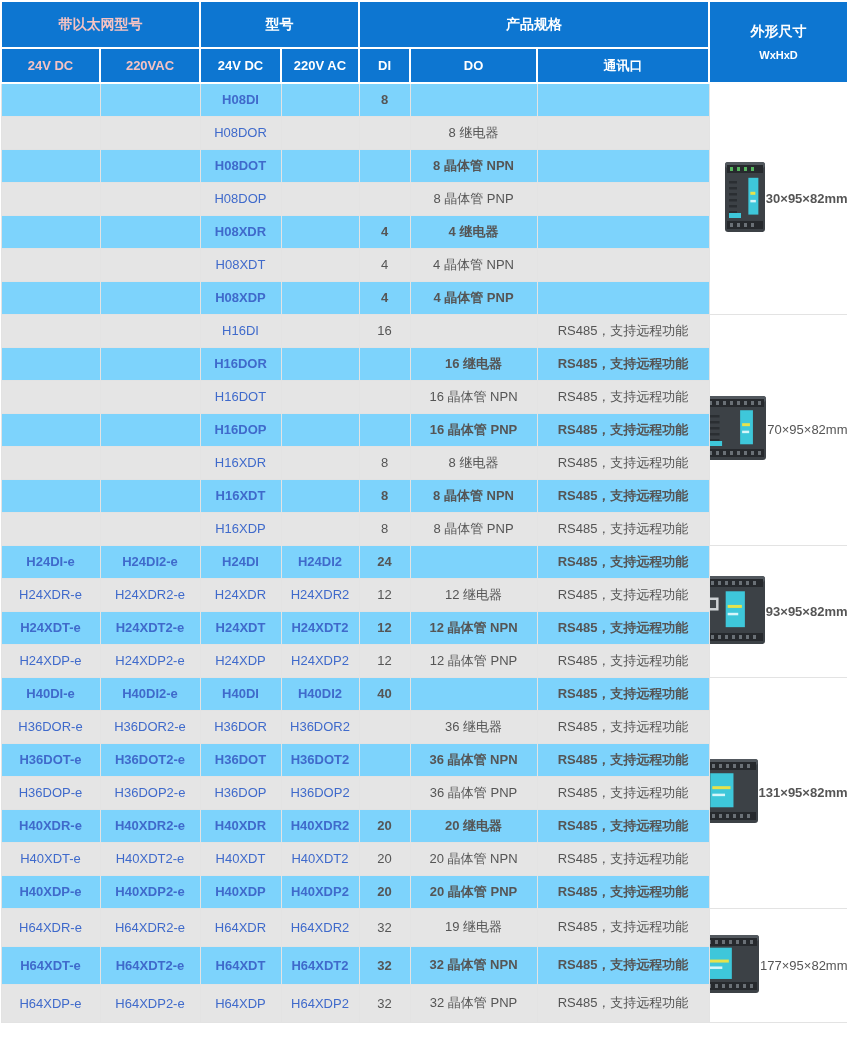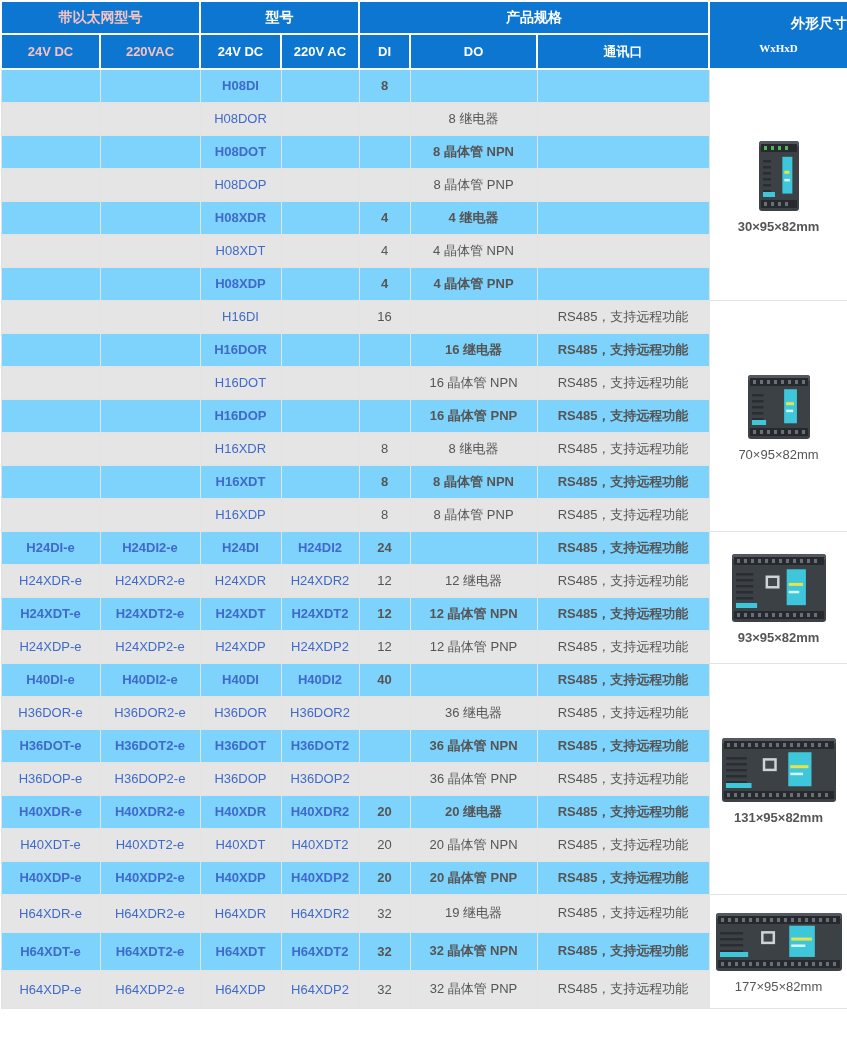--- a/index.html
+++ b/index.html
@@ -17,26 +17,26 @@
   }
   
   thead th {
     background: #0d76d1;
     border: 2px solid #ffffff;
     font-weight: bold;
     padding: 0;
     text-align: center;
     vertical-align: middle;
   }
-  thead tr.h-row1 th { height: 33px; font-size: 14px; font-family: Liberation Serif, serif; }
+  thead tr.h-row1 th { height: 47px; font-size: 14px; }
   thead tr.h-row2 th { height: 35px; font-size: 13px; }
   th.eth-head  { color: #f6c3c3; }
   th.white-head{ color: #ffffff; }
   th.size-head { color: #ffffff; font-size: 13px; line-height: 1.9; }
-  th.size-head .line1 { font-size: 14px; display: block; text-align: right; }
+  th.size-head .line1 { font-size: 14px; display: block; }
   th.size-head .line2 { font-size: 11px; display: block; }
   
   tbody td {
     border: 1px solid #e3e3e3;
     text-align: center;
     vertical-align: middle;
     font-size: 13px;
     color: #555555;
     padding: 0 2px;
     height: 33px;
@@ -52,21 +52,21 @@
     cursor: pointer;
     font-size: 13px;
   }
   td.img-cell {
     background: #ffffff;
     vertical-align: middle;
     padding: 4px 0;
   }
   .img-wrap {
     display: flex;
-    flex-direction: column;
+    flex-direction: row;
     align-items: center;
     justify-content: flex-end;
   }
   .dim-label {
     color: #555555;
     font-size: 13px;
   }
 </style>
 </head>
 <body>

